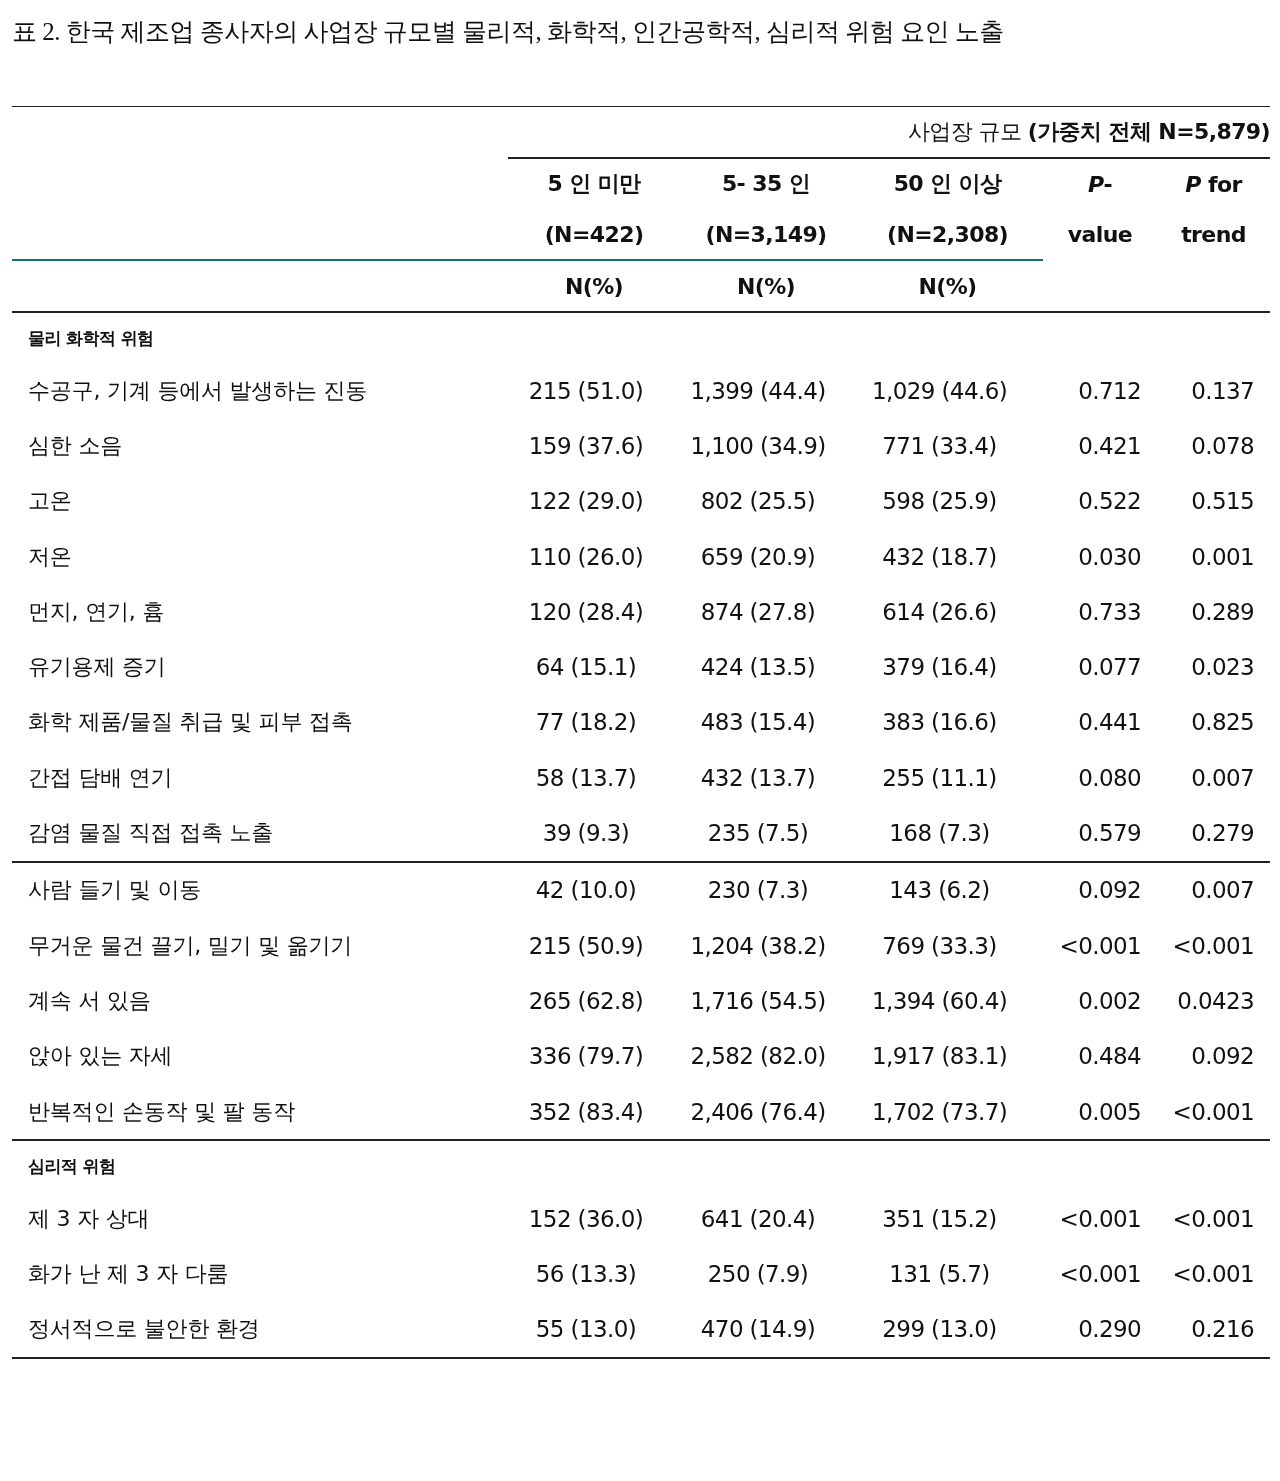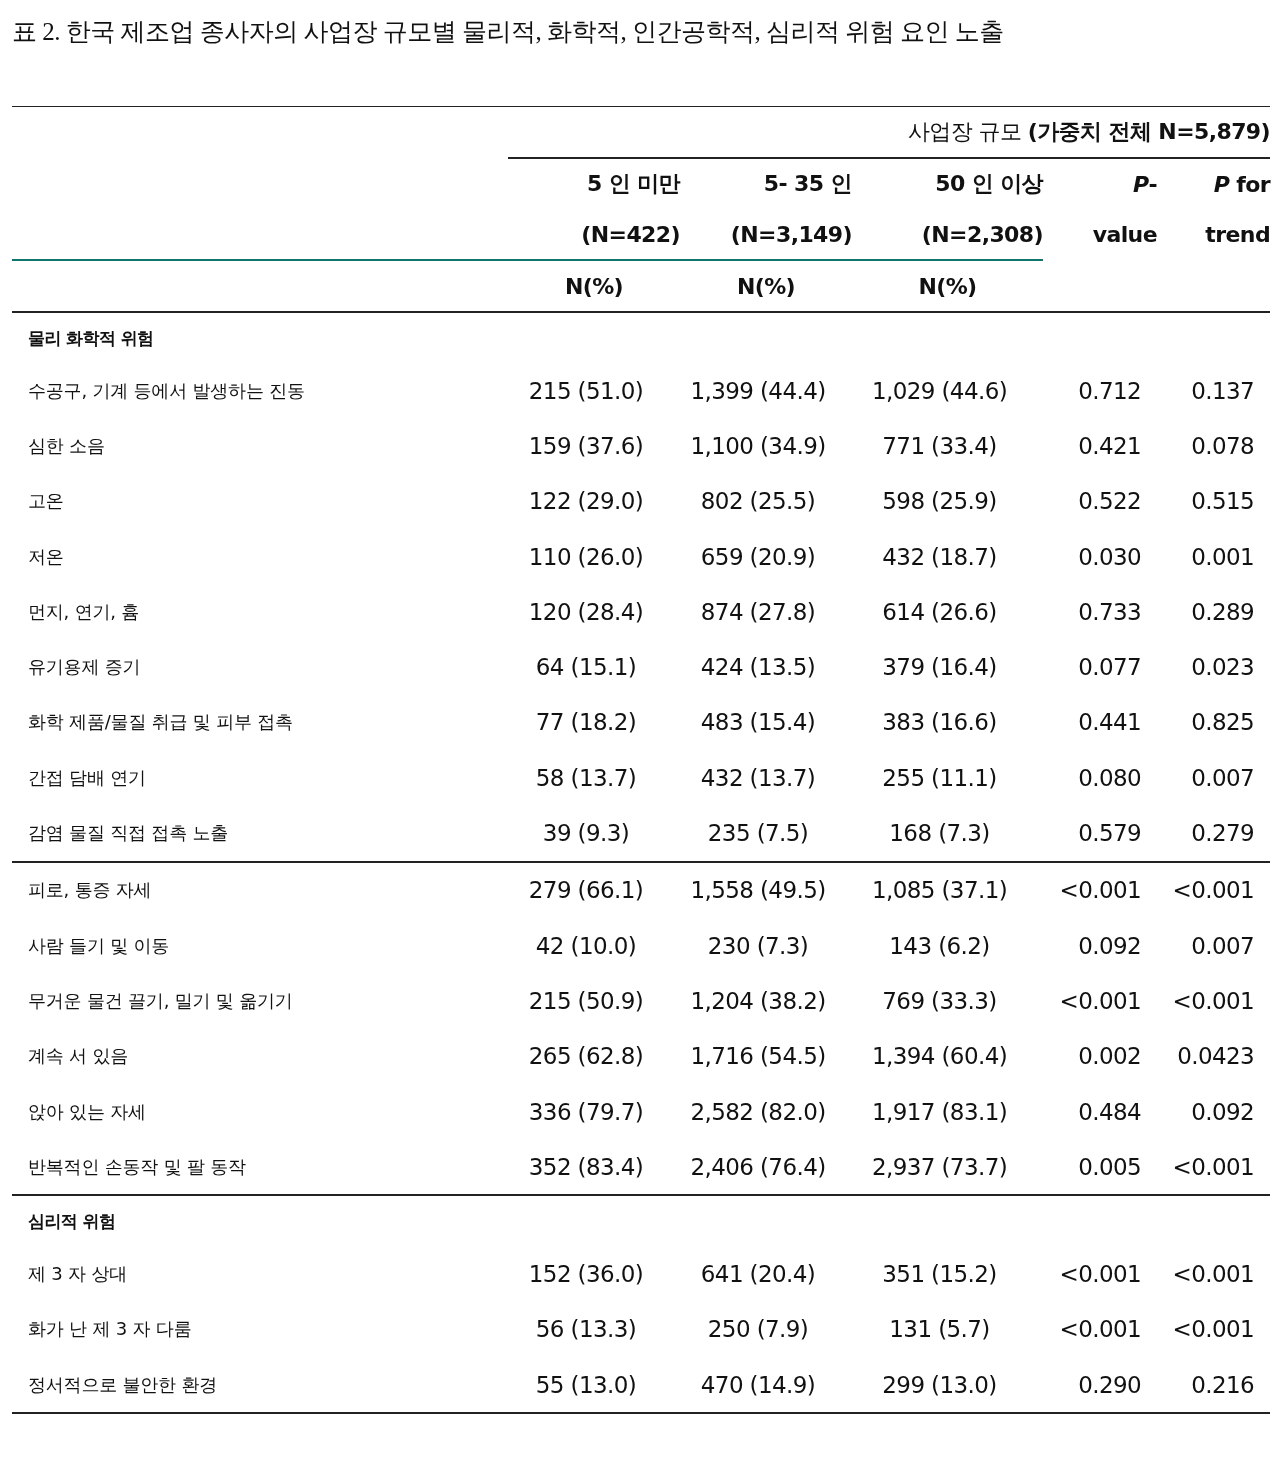--- a/index.html
+++ b/index.html
@@ -22,28 +22,28 @@
   col.c0 { width: 496px; }
   col.c1 { width: 172px; }
   col.c2 { width: 172px; }
   col.c3 { width: 191px; }
   col.c4 { width: 114px; }
   col.c5 { width: 113px; }
   td, th { padding: 0; white-space: nowrap; font-weight: normal; }
   .top-rule td { border-top: 1.5px solid #222; }
   .hdr-group td { height: 50px; text-align: right; font-size: 22px; }
   .hdr-group .group-cell { border-bottom: 2px solid #222; }
-  .hdr-bold { font-weight: bold; font-size: 22px; text-align: right; }
+  .hdr-bold { font-weight: bold; font-size: 22px; text-align: center; }
   .hdr-row1 td { height: 50px; vertical-align: middle; }
   .hdr-row2 td { height: 50px; vertical-align: middle; }
   .hdr-row2 .under { border-bottom: 2px solid #0f766e; }
   .hdr-row3 td { height: 50px; text-align: center; font-weight: bold; font-size: 22px; border-bottom: 2px solid #222; }
   .section td { height: 50px; font-weight: bold; font-size: 17px; padding-left: 16px; }
   .data td { height: 55.3px; }
-  .data td.label { padding-left: 16px; font-size: 18px; letter-spacing: -0.2px; }
+  .data td.label { padding-left: 16px; font-size: 22px; letter-spacing: -0.2px; }
   .data td.num { text-align: center; padding-right: 16px; }
   .data td.p { text-align: right; padding-right: 16px; }
   .section-end td { border-bottom: 2px solid #222; }
 </style>
 </head>
 <body>
 
 <div class="caption">표 2. 한국 제조업 종사자의 사업장 규모별 물리적, 화학적, 인간공학적, 심리적 위험 요인 노출</div>
 
 <table>
@@ -162,28 +162,20 @@
         <td class="label">감염 물질 직접 접촉 노출</td>
         <td class="num">39 (9.3)</td>
         <td class="num">235 (7.5)</td>
         <td class="num">168 (7.3)</td>
         <td class="p">0.579</td>
         <td class="p">0.279</td>
       </tr>
     </tbody>
 
   <tbody class="sec">
-  <tr class="data">
-        <td class="label">피로, 통증 자세</td>
-        <td class="num">279 (66.1)</td>
-        <td class="num">1,558 (49.5)</td>
-        <td class="num">1,085 (37.1)</td>
-        <td class="p">&lt;0.001</td>
-        <td class="p">&lt;0.001</td>
-      </tr>
       <tr class="data">
         <td class="label">사람 들기 및 이동</td>
         <td class="num">42 (10.0)</td>
         <td class="num">230 (7.3)</td>
         <td class="num">143 (6.2)</td>
         <td class="p">0.092</td>
         <td class="p">0.007</td>
       </tr>
       <tr class="data">
         <td class="label">무거운 물건 끌기, 밀기 및 옮기기</td>
@@ -206,21 +198,21 @@
         <td class="num">336 (79.7)</td>
         <td class="num">2,582 (82.0)</td>
         <td class="num">1,917 (83.1)</td>
         <td class="p">0.484</td>
         <td class="p">0.092</td>
       </tr>
       <tr class="data section-end">
         <td class="label">반복적인 손동작 및 팔 동작</td>
         <td class="num">352 (83.4)</td>
         <td class="num">2,406 (76.4)</td>
-        <td class="num">2,937 (73.7)</td>
+        <td class="num">1,702 (73.7)</td>
         <td class="p">0.005</td>
         <td class="p">&lt;0.001</td>
       </tr>
     </tbody>
 
   <tbody class="sec">
     <tr class="section">
       <td colspan="6">심리적 위험</td>
     </tr>
   <tr class="data">

